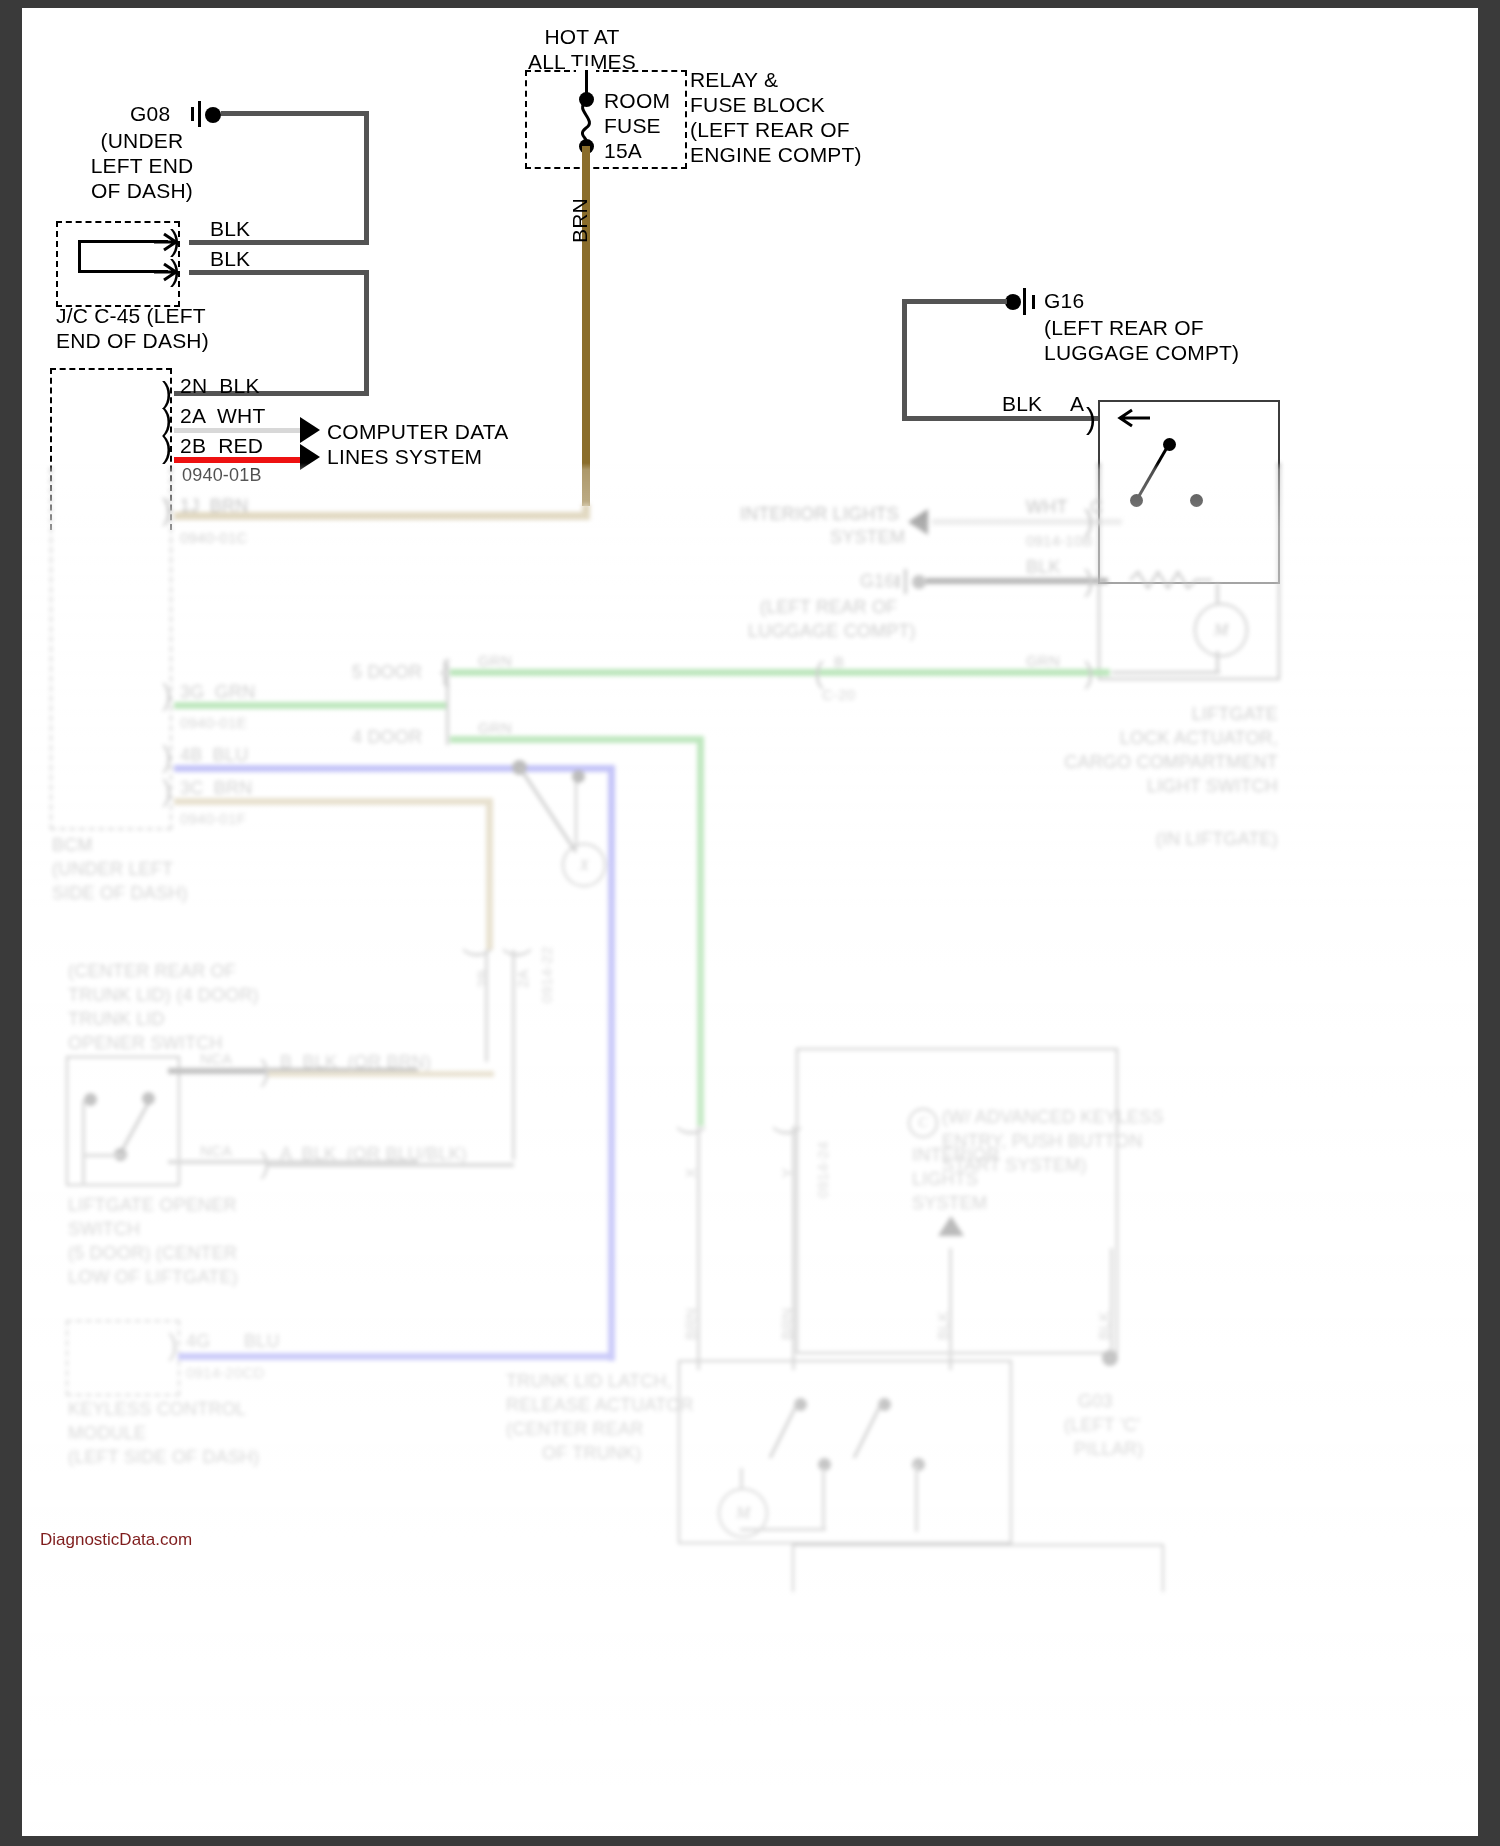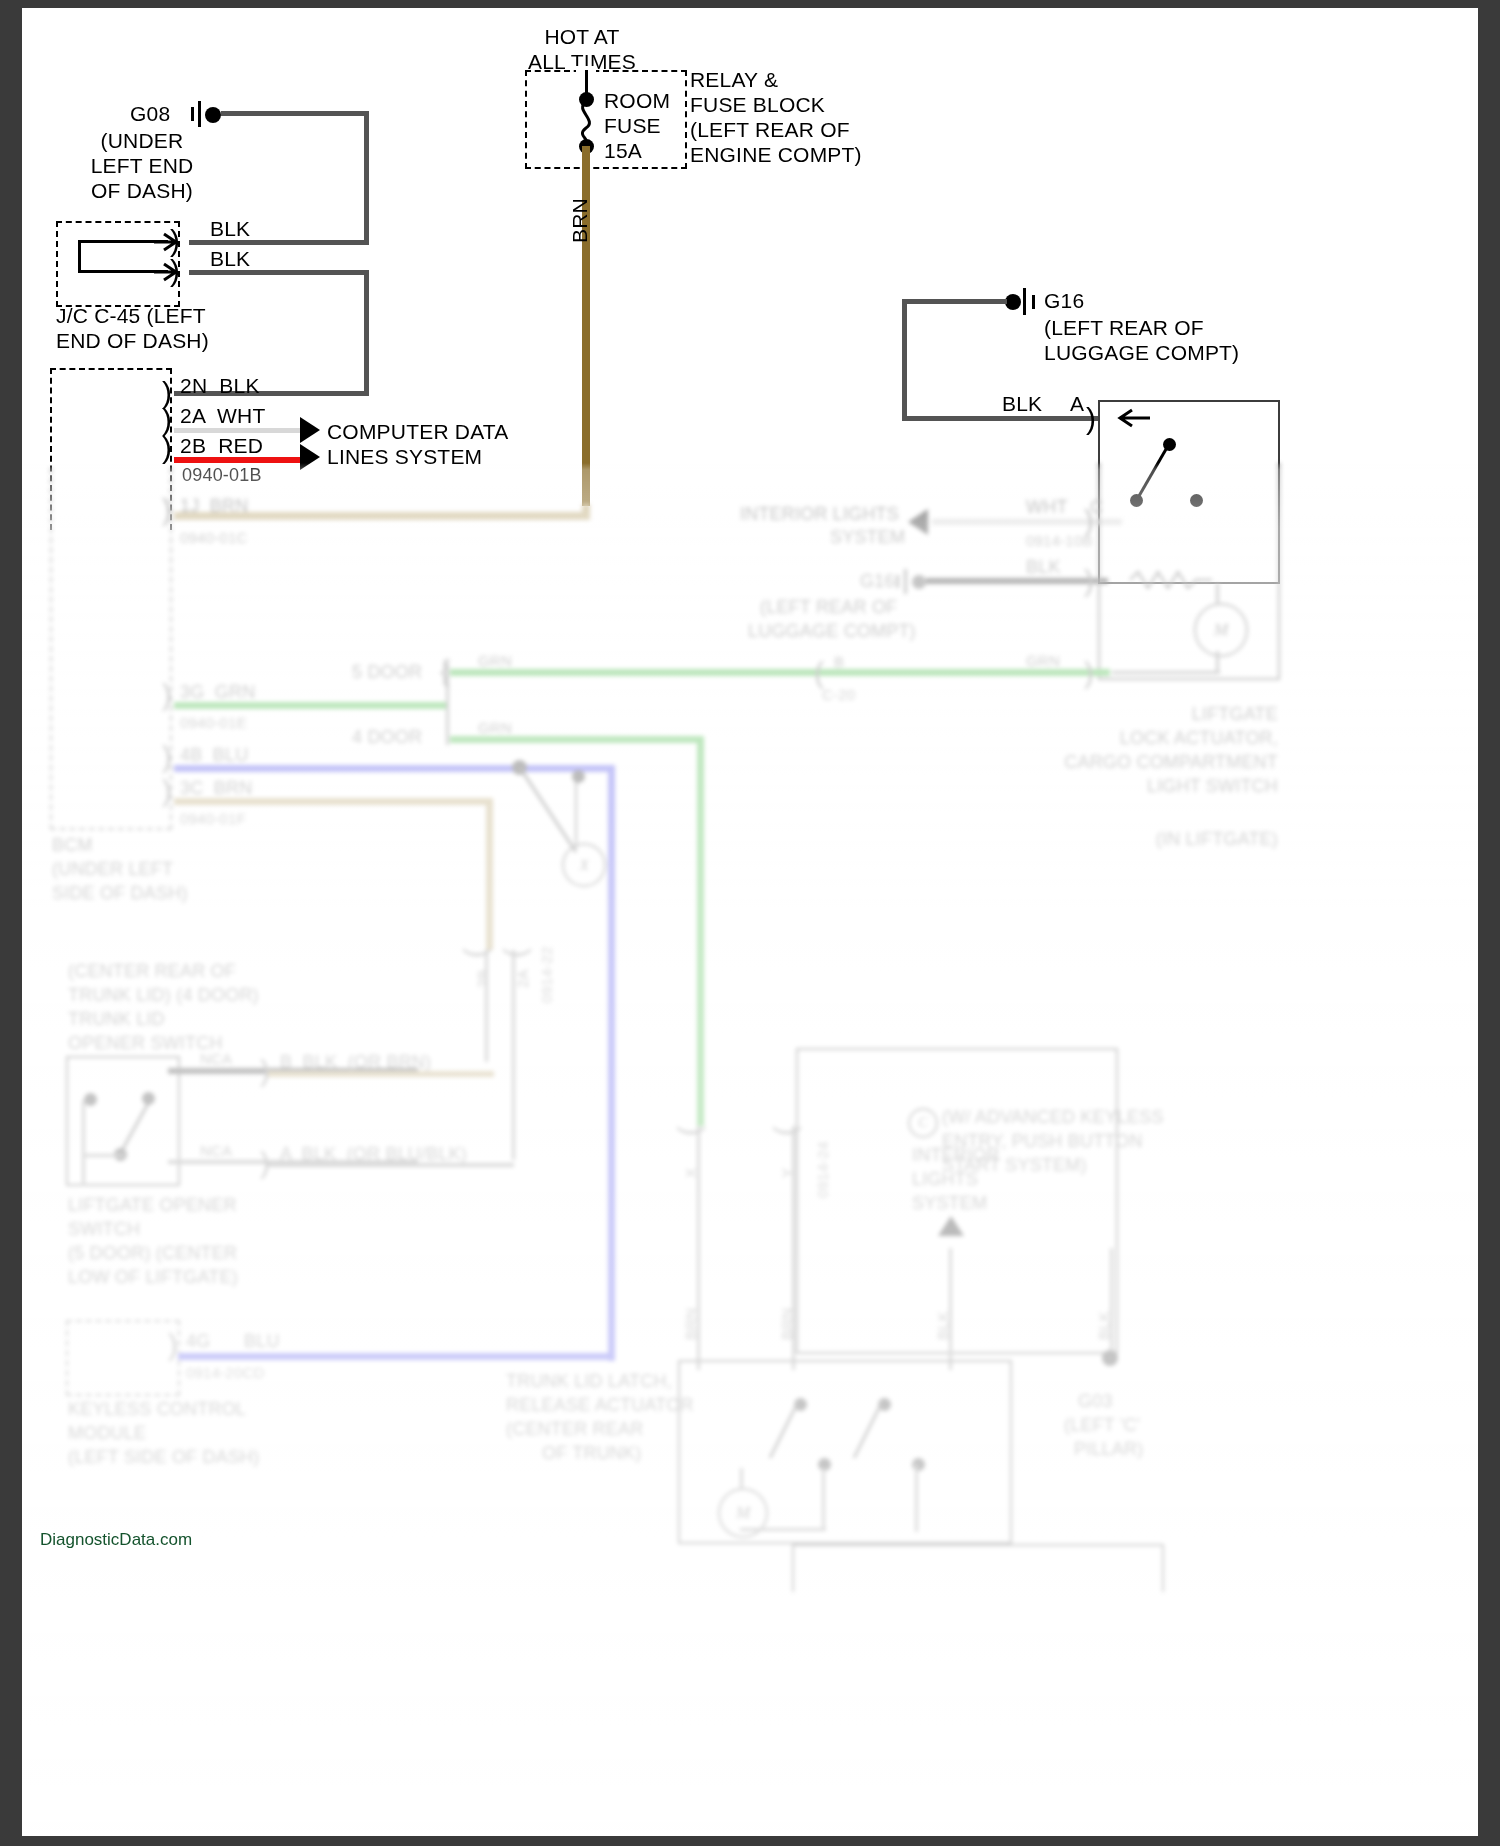--- a/index.html
+++ b/index.html
@@ -64,21 +64,21 @@
   .tri-l{border-width:13px 20px 13px 0;border-color:transparent #000 transparent transparent;}
   .tri-u{border-width:0 13px 20px 13px;border-color:transparent transparent #000 transparent;}
 
   .conn{position:absolute;font-size:30px;color:#000;line-height:1;}
   .conn-g{position:absolute;font-size:30px;color:#8a8a8a;line-height:1;}
 
   .motor{position:absolute;border:2px solid #8a8a8a;border-radius:50%;
          display:flex;align-items:center;justify-content:center;
          font-size:17px;color:#7a7a7a;font-family:"Liberation Serif",serif;font-style:italic;}
 
-  .watermark{position:absolute;left:18px;top:1522px;font-size:17px;color:#14532d;z-index:70;
+  .watermark{position:absolute;left:18px;top:1522px;font-size:17px;color:#7f1d1d;z-index:70;
              font-family:"Liberation Sans",sans-serif;}
   svg{position:absolute;overflow:visible;}
 </style>
 </head>
 <body>
 
 <div id="page">
   <div id="sheet">
 
     <div class="txt c" style="left:460px;top:16px;width:200px;">HOT AT</div>

